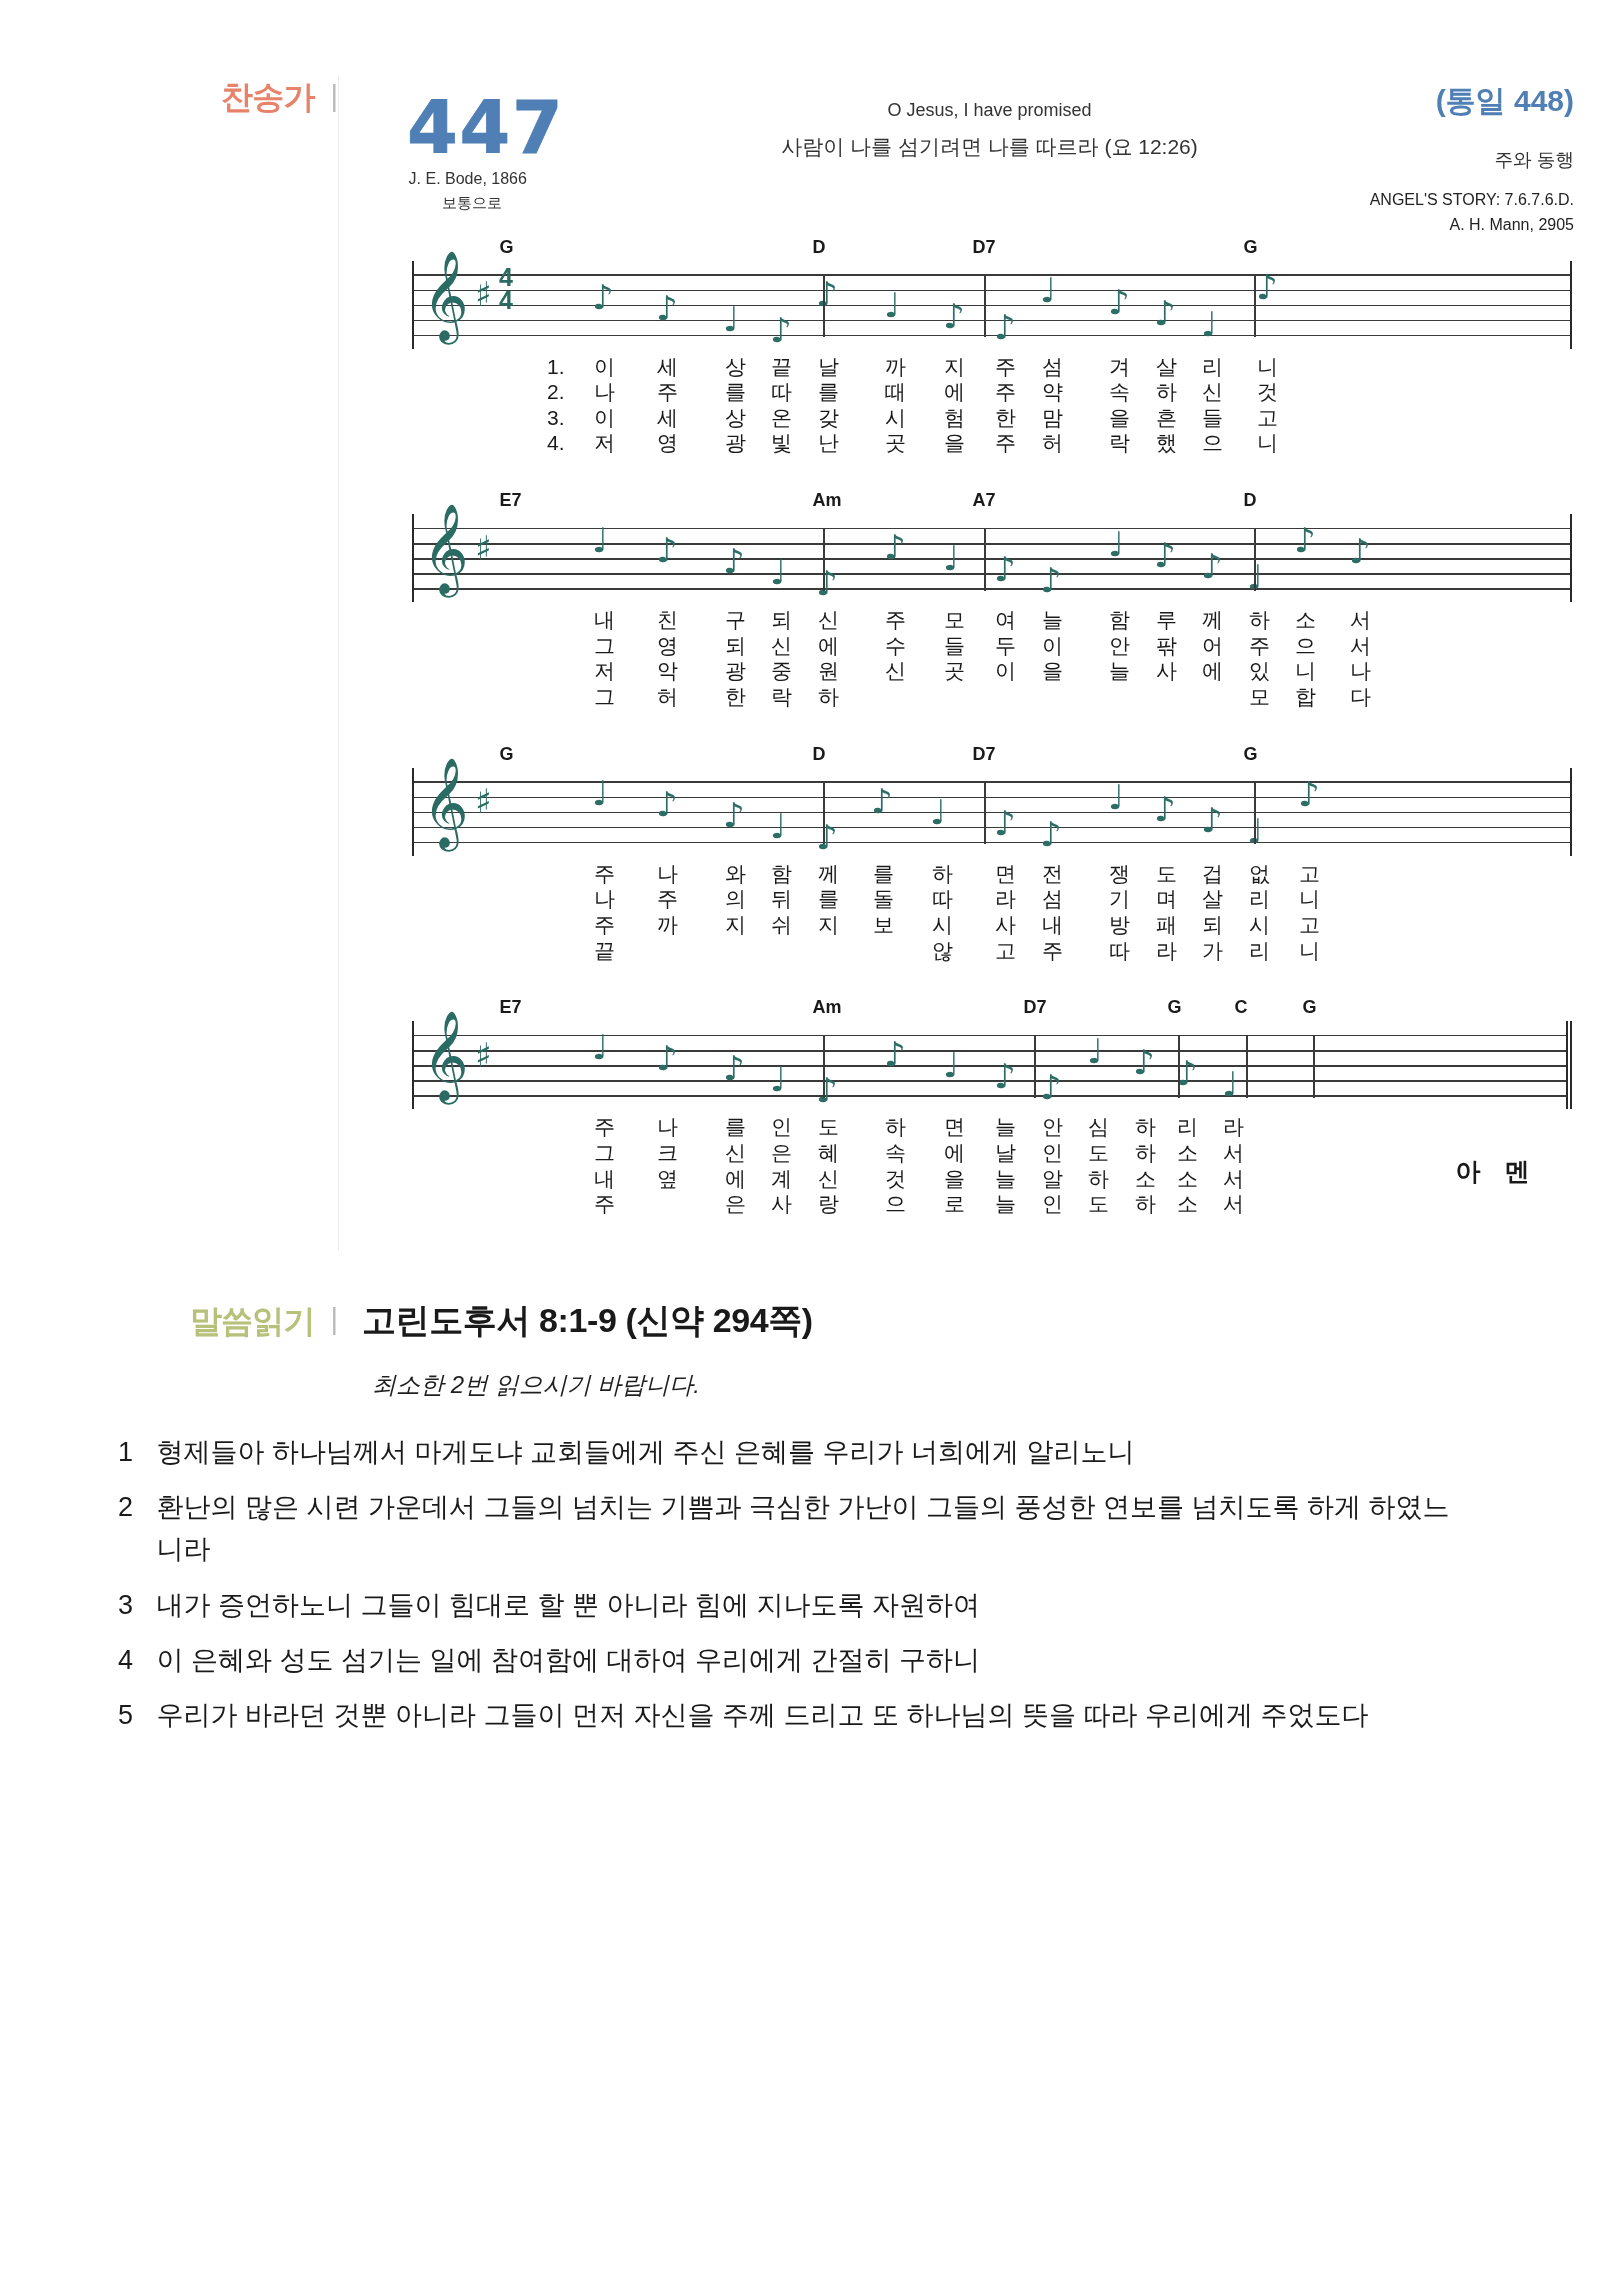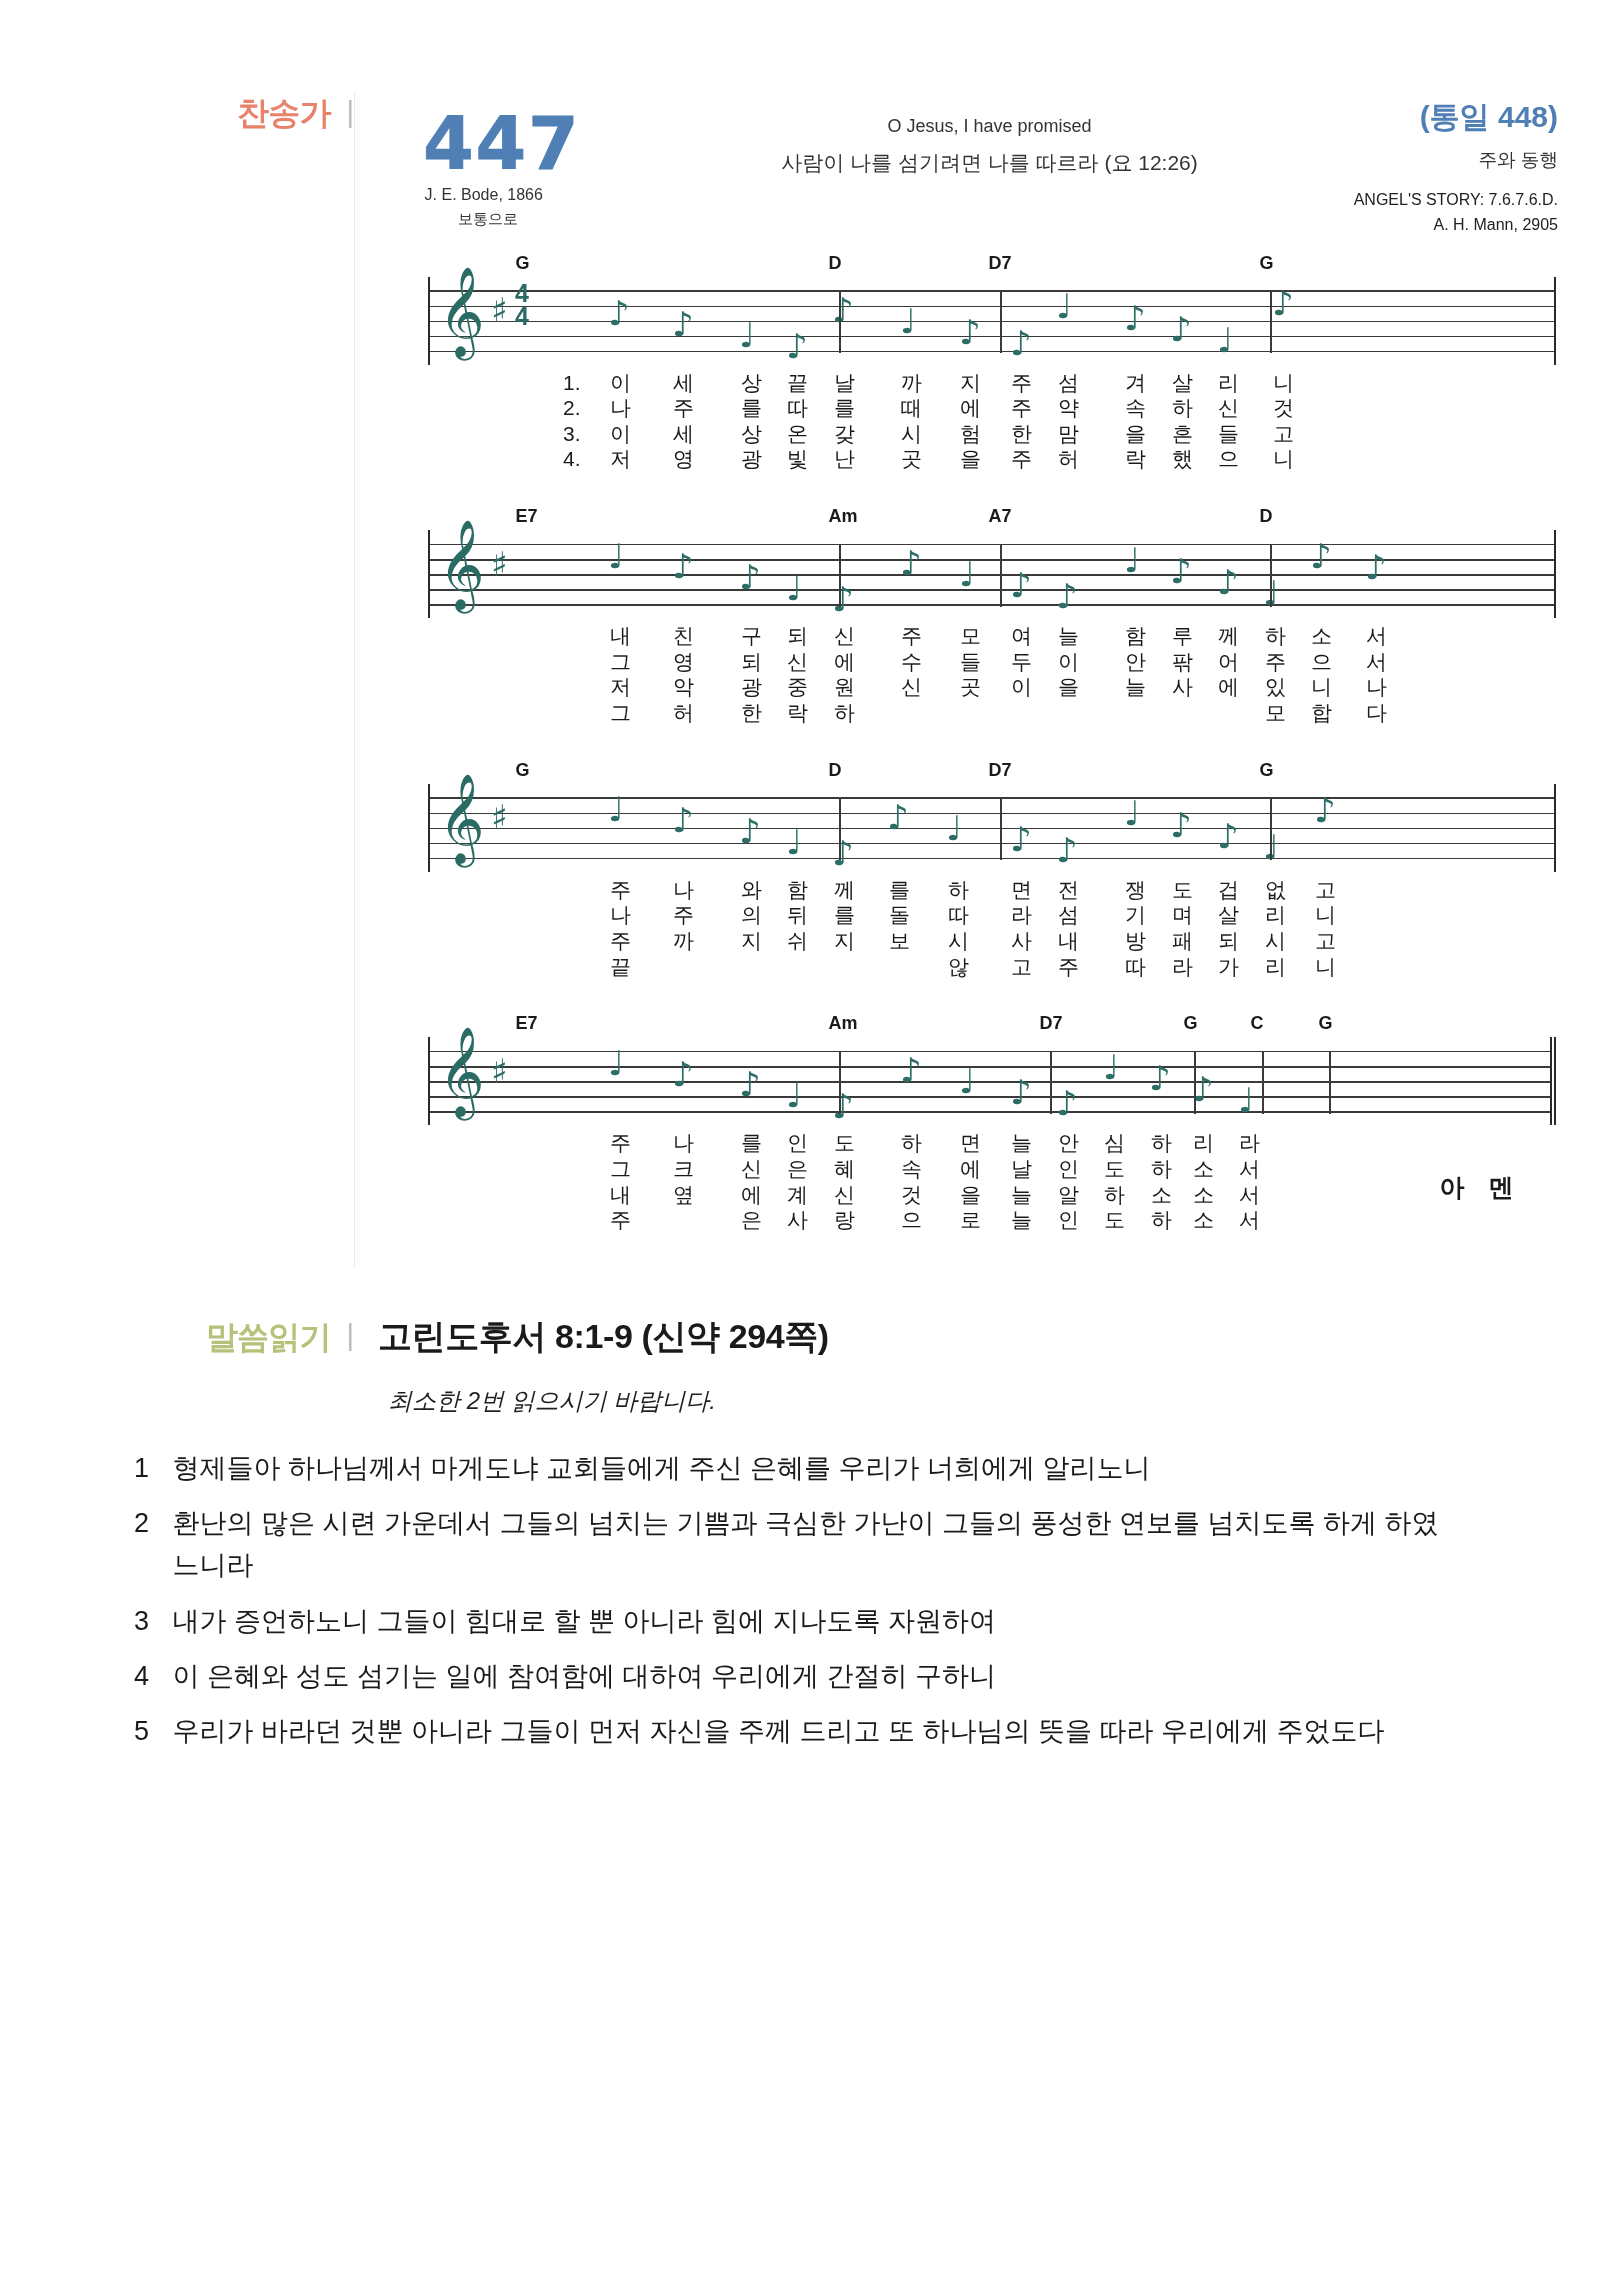--- a/index.html
+++ b/index.html
@@ -12,21 +12,21 @@
     min-height: 2295px;
     font-family: "Liberation Sans", "DejaVu Sans", sans-serif;
     color: #222;
     -webkit-font-smoothing: antialiased;
   }
   .page {
     position: relative;
     width: 1623px;
     min-height: 2295px;
     box-sizing: border-box;
-    padding: 16px;
+    padding: 0;
   }
 
   
   .hymn-section {
     position: relative;
     display: flex;
     align-items: flex-start;
     padding: 76px 0 0 0;
   }
   .section-label {
@@ -122,21 +122,21 @@
   }
   .hymn-unified {
     display: inline-block;
     font-size: 30px;
     font-weight: bold;
     color: #4f7fb5;
   }
   .hymn-theme {
     font-size: 18.6px;
     color: #333;
-    margin-top: 9px;
+    margin-top: 25px;
   }
   .hymn-tune {
     font-size: 16px;
     color: #222;
     margin-top: 15px;
     line-height: 1.45;
   }
 
   
   .system {

